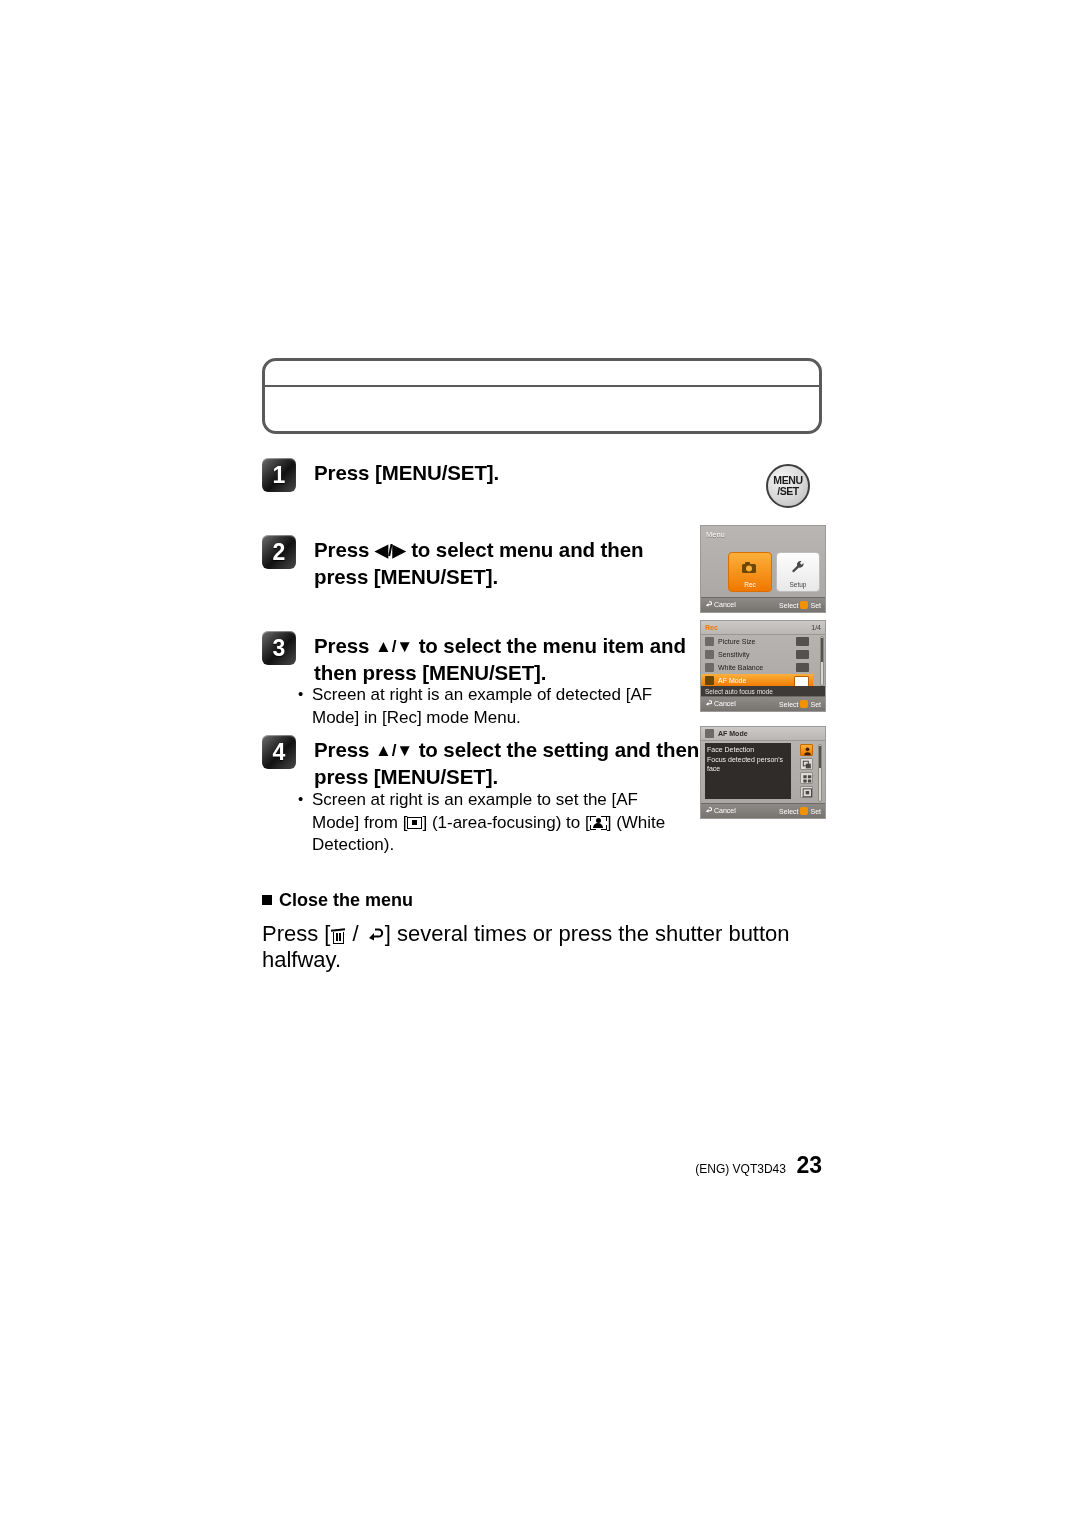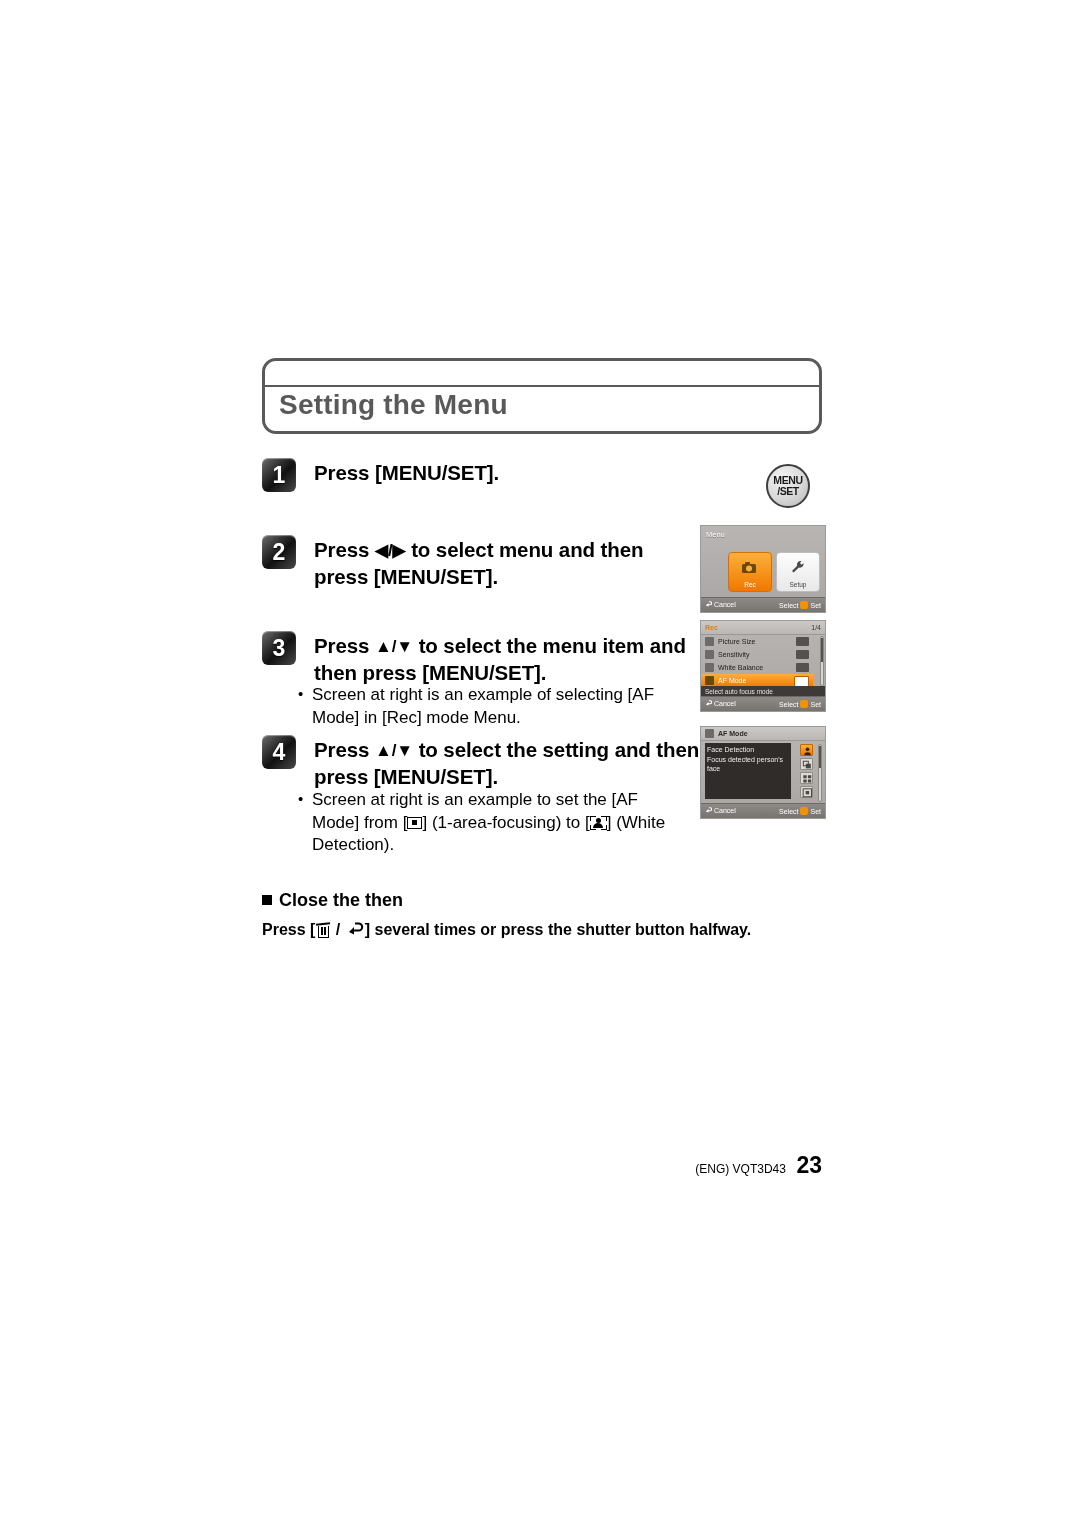--- a/index.html
+++ b/index.html
@@ -164,22 +164,22 @@
     margin: 0 0 10px 0;
   }
   #close-heading .sq {
     display: inline-block;
     width: 10px; height: 10px;
     background: #000;
     margin-right: 7px;
     vertical-align: 1px;
   }
   #close-line {
-    font-size: 16px;
-    font-weight: bold;
+    font-size: 22px;
+    font-weight: normal;
   }
   .ico-trash {
     display: inline-block;
     position: relative;
     width: 14px; height: 17px;
     vertical-align: -3px;
     margin: 0 1px;
   }
   .ico-trash .lid {
     position: absolute;
@@ -464,21 +464,20 @@
   .af-opt.sel {
     background: linear-gradient(#fbb03b, #f07800);
     border-color: #c46a00;
   }
 </style>
 </head>
 <body>
 
 <div id="title-block">
   <div id="title-rule"></div>
-  <div id="page-title">Setting the Menu</div>
 </div>
 
 <div class="step" id="step-1" style="top:458px;">
   <div class="step-badge">1</div>
   <div class="step-text">Press [MENU/SET].</div>
 </div>
 
 <div class="step" id="step-2" style="top:535px;">
   <div class="step-badge">2</div>
   <div class="step-text">
@@ -488,41 +487,41 @@
 </div>
 
 <div class="step" id="step-3" style="top:631px;">
   <div class="step-badge">3</div>
   <div class="step-text">
     <span>Press </span><span class="arrow">▲/▼</span><span> to select the menu item and</span><br>
     <span>then press [MENU/SET].</span>
   </div>
 </div>
 <div class="bullets" style="top:684px; width:400px;">
-  <div class="bullet-row">Screen at right is an example of selecting [AF Mode] in [Rec] mode Menu.</div>
+  <div class="bullet-row">Screen at right is an example of detected [AF Mode] in [Rec] mode Menu.</div>
 </div>
 
 <div class="step" id="step-4" style="top:735px;">
   <div class="step-badge">4</div>
   <div class="step-text">
     <span>Press </span><span class="arrow">▲/▼</span><span> to select the setting and then</span><br>
     <span>press [MENU/SET].</span>
   </div>
 </div>
 <div class="bullets" style="top:789px; width:385px;">
   <div class="bullet-row">
     <span>Screen at right is an example to set the [AF Mode]</span>
     <span>from [</span><span class="ico-1area"></span><span>] (1-area-focusing) to [</span><span class="ico-face"><span class="corner c1"></span><span class="corner c2"></span><span class="corner c3"></span><span class="corner c4"></span><span class="head"></span><span class="body"></span></span><span>] (White</span>
     <span>Detection).</span>
   </div>
 </div>
 
 <div id="close-section">
   <div id="close-heading">
-    <span class="sq"></span><span>Close the then</span>
+    <span class="sq"></span><span>Close the menu</span>
   </div>
   <div id="close-line">
     <span>Press [</span><span class="ico-trash"><span class="lid"></span><span class="can"></span></span><span> / </span><span class="ico-return"><svg viewBox="0 0 18 16" width="18" height="16">
           <path d="M3 10 L8 5 L8 7.6 L12.5 7.6 A2.6 2.6 0 0 0 12.5 2.4 L9 2.4 L9 0.4 L12.6 0.4 A4.6 4.6 0 0 1 12.6 9.6 L8 9.6 L8 12.4 Z" fill="#000"></path>
         </svg></span><span>] several times or press the shutter button halfway.</span>
   </div>
 </div>
 
 <div id="menuset-button">
   <div>MENU</div>

